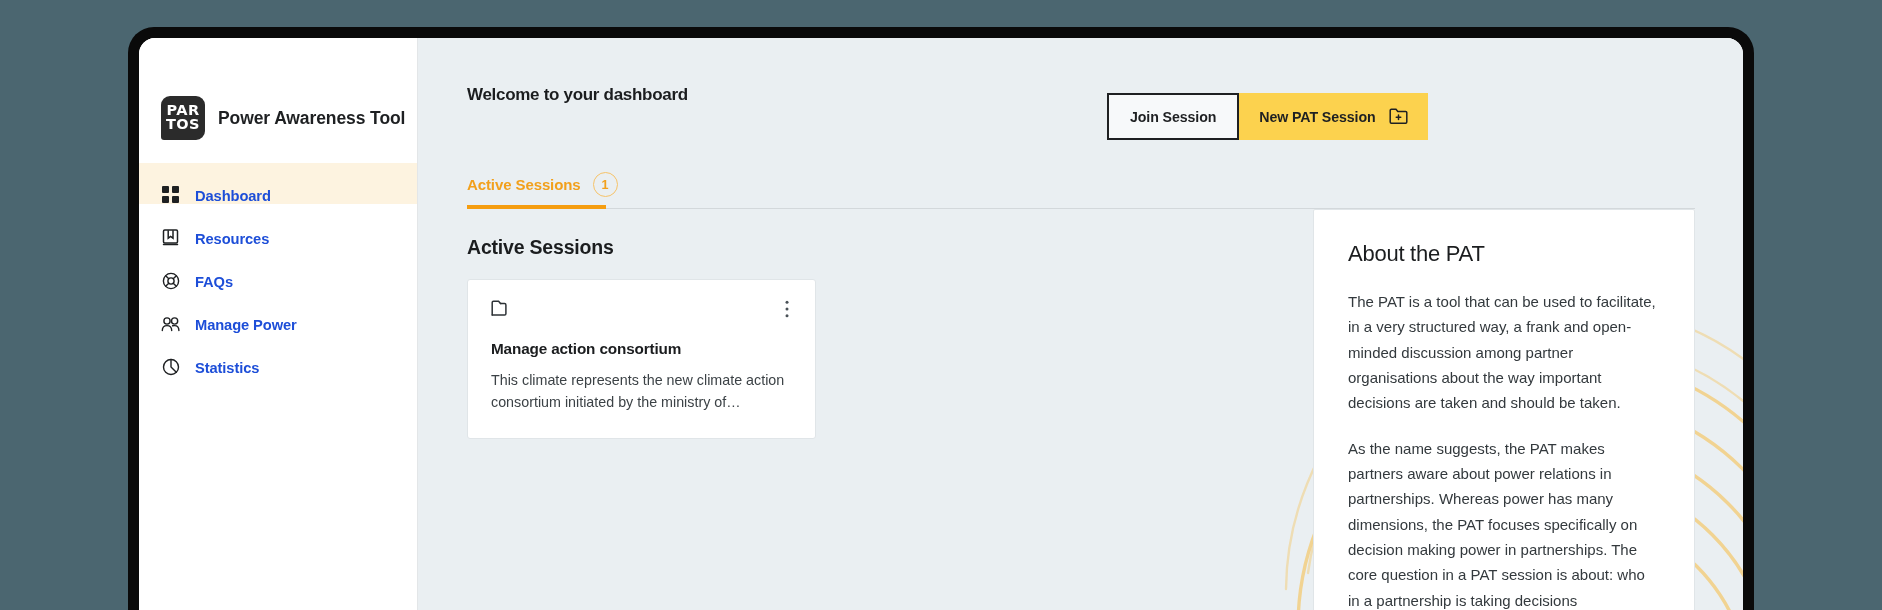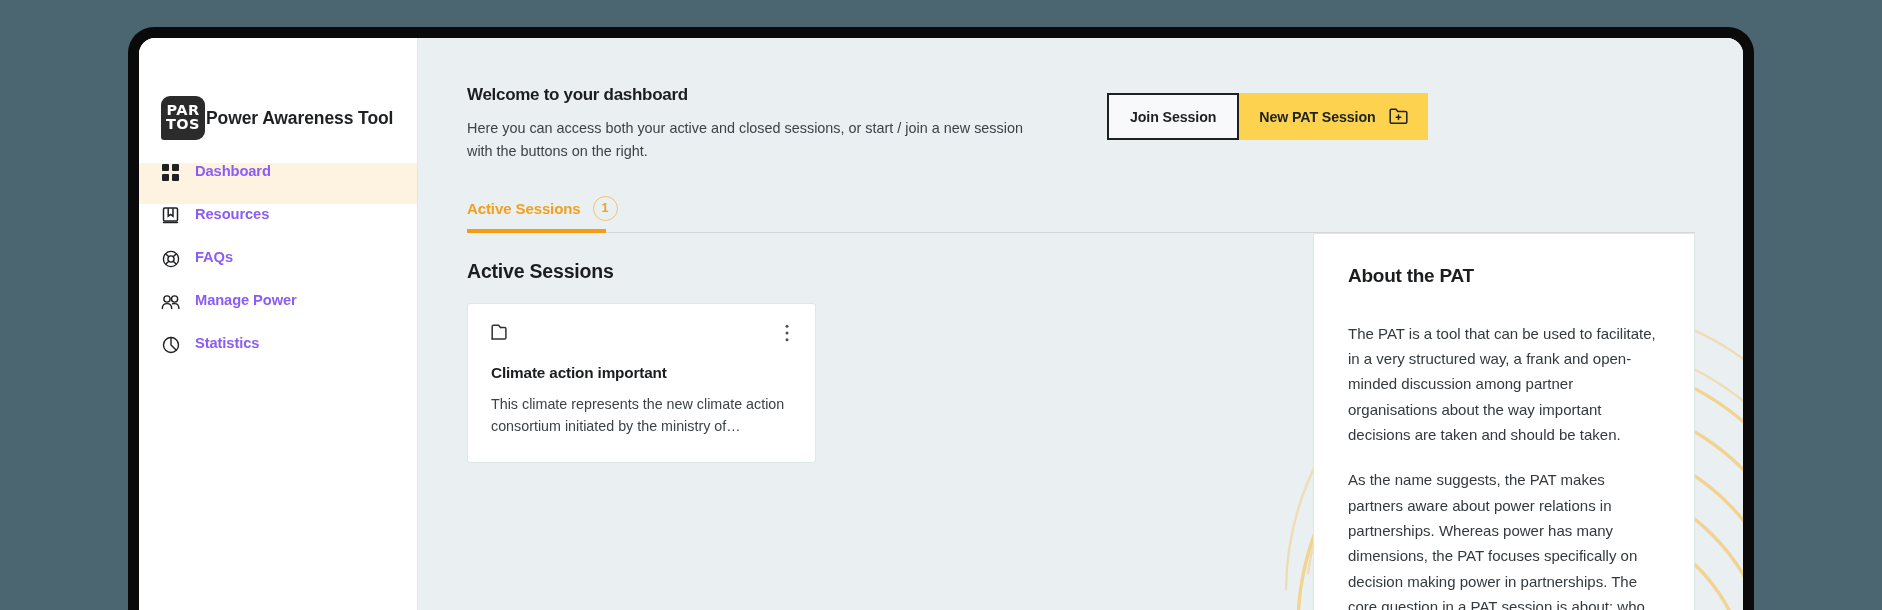--- a/index.html
+++ b/index.html
@@ -44,21 +44,21 @@
     flex: 0 0 279px;
     background: #ffffff;
     border-right: 1px solid #e3e6e8;
     position: relative;
     z-index: 3;
   }
 
   #brand {
     display: flex;
     align-items: center;
-    gap: 1px;
+    gap: 13px;
     padding: 35px 0 0 22px;
     height: 125px;
   }
 
   #logo-mark {
     width: 44px;
     height: 44px;
     flex: 0 0 44px;
     background: #2b2b2b;
     border-radius: 9px 9px 9px 3px;
@@ -76,27 +76,27 @@
 
   #brand-name {
     font-size: 17.5px;
     font-weight: bold;
     color: #1e2022;
     letter-spacing: -0.1px;
   }
 
   .nav-item {
     display: flex;
-    align-items: flex-start;
+    align-items: flex-end;
     gap: 15px;
     height: 41px;
     padding-left: 22px;
     font-size: 14.7px;
     font-weight: bold;
-    color: #8b5cf6;
+    color: #1d4ed8;
     cursor: pointer;
     letter-spacing: -0.1px;
   }
   .nav-item + .nav-item { margin-top: 2px; }
   .nav-item.is-active { background: #fdf3e0; }
   .nav-icon {
     width: 19px; height: 19px;
     flex: 0 0 19px;
     display: flex; align-items: center; justify-content: center;
     color: #1e2022;
@@ -292,25 +292,25 @@
   #about-panel {
     flex: 0 0 382px;
     width: 382px;
     background: #ffffff;
     border: 1px solid #e0e5e8;
     border-radius: 2px;
     padding: 31px 36px 28px 34px;
     min-height: 420px;
   }
   #about-title {
-    font-size: 19px;
-    font-weight: bold;
+    font-size: 22px;
+    font-weight: normal;
     color: #1b1d1f;
     letter-spacing: -0.25px;
-    margin-bottom: 34px;
+    margin-bottom: 22px;
   }
   .about-para {
     font-size: 15px;
     color: #33393d;
     line-height: 1.69;
   }
   .about-para + .about-para { margin-top: 20px; }
 </style>
 </head>
 <body>
@@ -417,21 +417,20 @@
           <circle cx="340" cy="216" r="2.4"></circle>
           <circle cx="134" cy="268" r="2.4"></circle>
         </g>
       </svg>
 
       <div id="main-inner">
 
         <div id="page-header">
           <div id="header-text">
             <h1 id="page-title">Welcome to your dashboard</h1>
-            <p id="page-subtitle">Here you can access both your active and closed sessions, or start / join a new session with the buttons on the right.</p>
           </div>
 
           <div id="header-actions">
             <button class="btn" id="join-session-button">
               <span>Join Session</span>
             </button>
             <button class="btn" id="new-pat-session-button">
               <span>New PAT Session</span>
               <span class="btn-icon">
                 <svg width="19" height="16" viewBox="0 0 19 16" fill="none" stroke="#1e2022" stroke-width="1.5">
@@ -467,21 +466,21 @@
                     </svg>
                   </span>
                   <span class="card-menu-icon">
                     <svg width="4" height="18" viewBox="0 0 4 18" fill="currentColor">
                       <circle cx="2" cy="2.2" r="1.5"></circle>
                       <circle cx="2" cy="9" r="1.5"></circle>
                       <circle cx="2" cy="15.8" r="1.5"></circle>
                     </svg>
                   </span>
                 </div>
-                <h3 class="card-title">Climate action important</h3>
+                <h3 class="card-title">Manage action consortium</h3>
                 <p class="card-desc">This climate represents the new climate action consortium initiated by the ministry of…</p>
               </article>
             </div>
           </section>
 
           <aside id="about-panel">
             <h2 id="about-title">About the PAT</h2>
             <p class="about-para">The PAT is a tool that can be used to facilitate, in a very structured way, a frank and open-minded discussion among partner organisations about the way important decisions are taken and should be taken.</p>
             <p class="about-para">As the name suggests, the PAT makes partners aware about power relations in partnerships. Whereas power has many dimensions, the PAT focuses specifically on decision making power in partnerships. The core question in a PAT session is about: who in a partnership is taking decisions</p>
           </aside>

